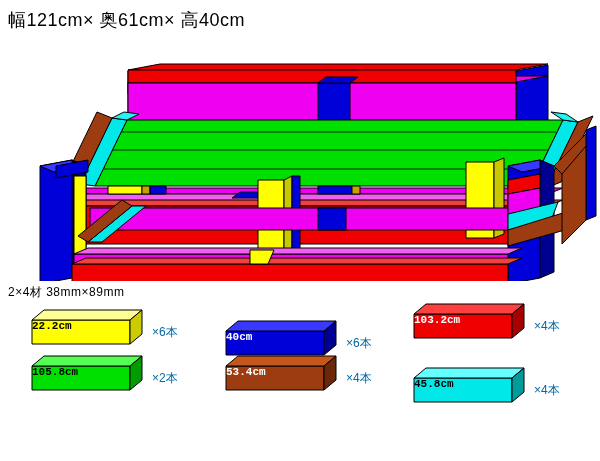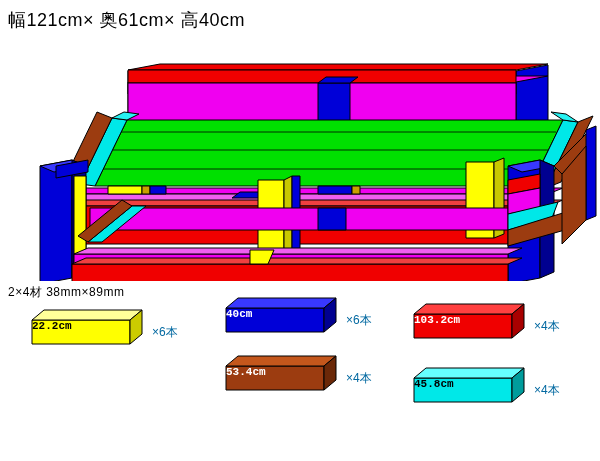--- a/index.html
+++ b/index.html
@@ -258,40 +258,49 @@
   <div class="legend-item" style="left:22px; top:22px;">
     <svg class="legend-swatch" viewBox="0 0 126 40">
       <polygon points="10,38 108,38 108,14 10,14" fill="#ffff00" stroke="#000" stroke-width="1"></polygon>
       <polygon points="10,14 108,14 120,4 22,4" fill="#ffff99" stroke="#000" stroke-width="1"></polygon>
       <polygon points="108,14 120,4 120,28 108,38" fill="#cccc00" stroke="#000" stroke-width="1"></polygon>
     </svg>
     <div class="legend-label dark">22.2cm</div>
     <div class="legend-count">×6本</div>
   </div>
 
-  <div class="legend-item" style="left:216px; top:10px;">
+  <div class="legend-item" style="left:216px; top:33px;">
     <svg class="legend-swatch" viewBox="0 0 126 40">
       <polygon points="10,38 108,38 108,14 10,14" fill="#0000d8" stroke="#000" stroke-width="1"></polygon>
       <polygon points="10,14 108,14 120,4 22,4" fill="#3838ff" stroke="#000" stroke-width="1"></polygon>
       <polygon points="108,14 120,4 120,28 108,38" fill="#000090" stroke="#000" stroke-width="1"></polygon>
     </svg>
     <div class="legend-label">40cm</div>
     <div class="legend-count">×6本</div>
   </div>
 
   <div class="legend-item" style="left:404px; top:16px;">
     <svg class="legend-swatch" viewBox="0 0 126 40">
       <polygon points="10,38 108,38 108,14 10,14" fill="#f00000" stroke="#000" stroke-width="1"></polygon>
       <polygon points="10,14 108,14 120,4 22,4" fill="#ff4040" stroke="#000" stroke-width="1"></polygon>
       <polygon points="108,14 120,4 120,28 108,38" fill="#a80000" stroke="#000" stroke-width="1"></polygon>
     </svg>
     <div class="legend-label">103.2cm</div>
     <div class="legend-count">×4本</div>
   </div>
 
+  <div class="legend-item" style="left:22px; top:68px;">
+    <svg class="legend-swatch" viewBox="0 0 126 40">
+      <polygon points="10,38 108,38 108,14 10,14" fill="#00e000" stroke="#000" stroke-width="1"></polygon>
+      <polygon points="10,14 108,14 120,4 22,4" fill="#55ff55" stroke="#000" stroke-width="1"></polygon>
+      <polygon points="108,14 120,4 120,28 108,38" fill="#009c00" stroke="#000" stroke-width="1"></polygon>
+    </svg>
+    <div class="legend-label dark">105.8cm</div>
+    <div class="legend-count">×2本</div>
+  </div>
 
   <div class="legend-item" style="left:216px; top:68px;">
     <svg class="legend-swatch" viewBox="0 0 126 40">
       <polygon points="10,38 108,38 108,14 10,14" fill="#9c3c10" stroke="#000" stroke-width="1"></polygon>
       <polygon points="10,14 108,14 120,4 22,4" fill="#c4571c" stroke="#000" stroke-width="1"></polygon>
       <polygon points="108,14 120,4 120,28 108,38" fill="#6b2808" stroke="#000" stroke-width="1"></polygon>
     </svg>
     <div class="legend-label">53.4cm</div>
     <div class="legend-count">×4本</div>
   </div>

